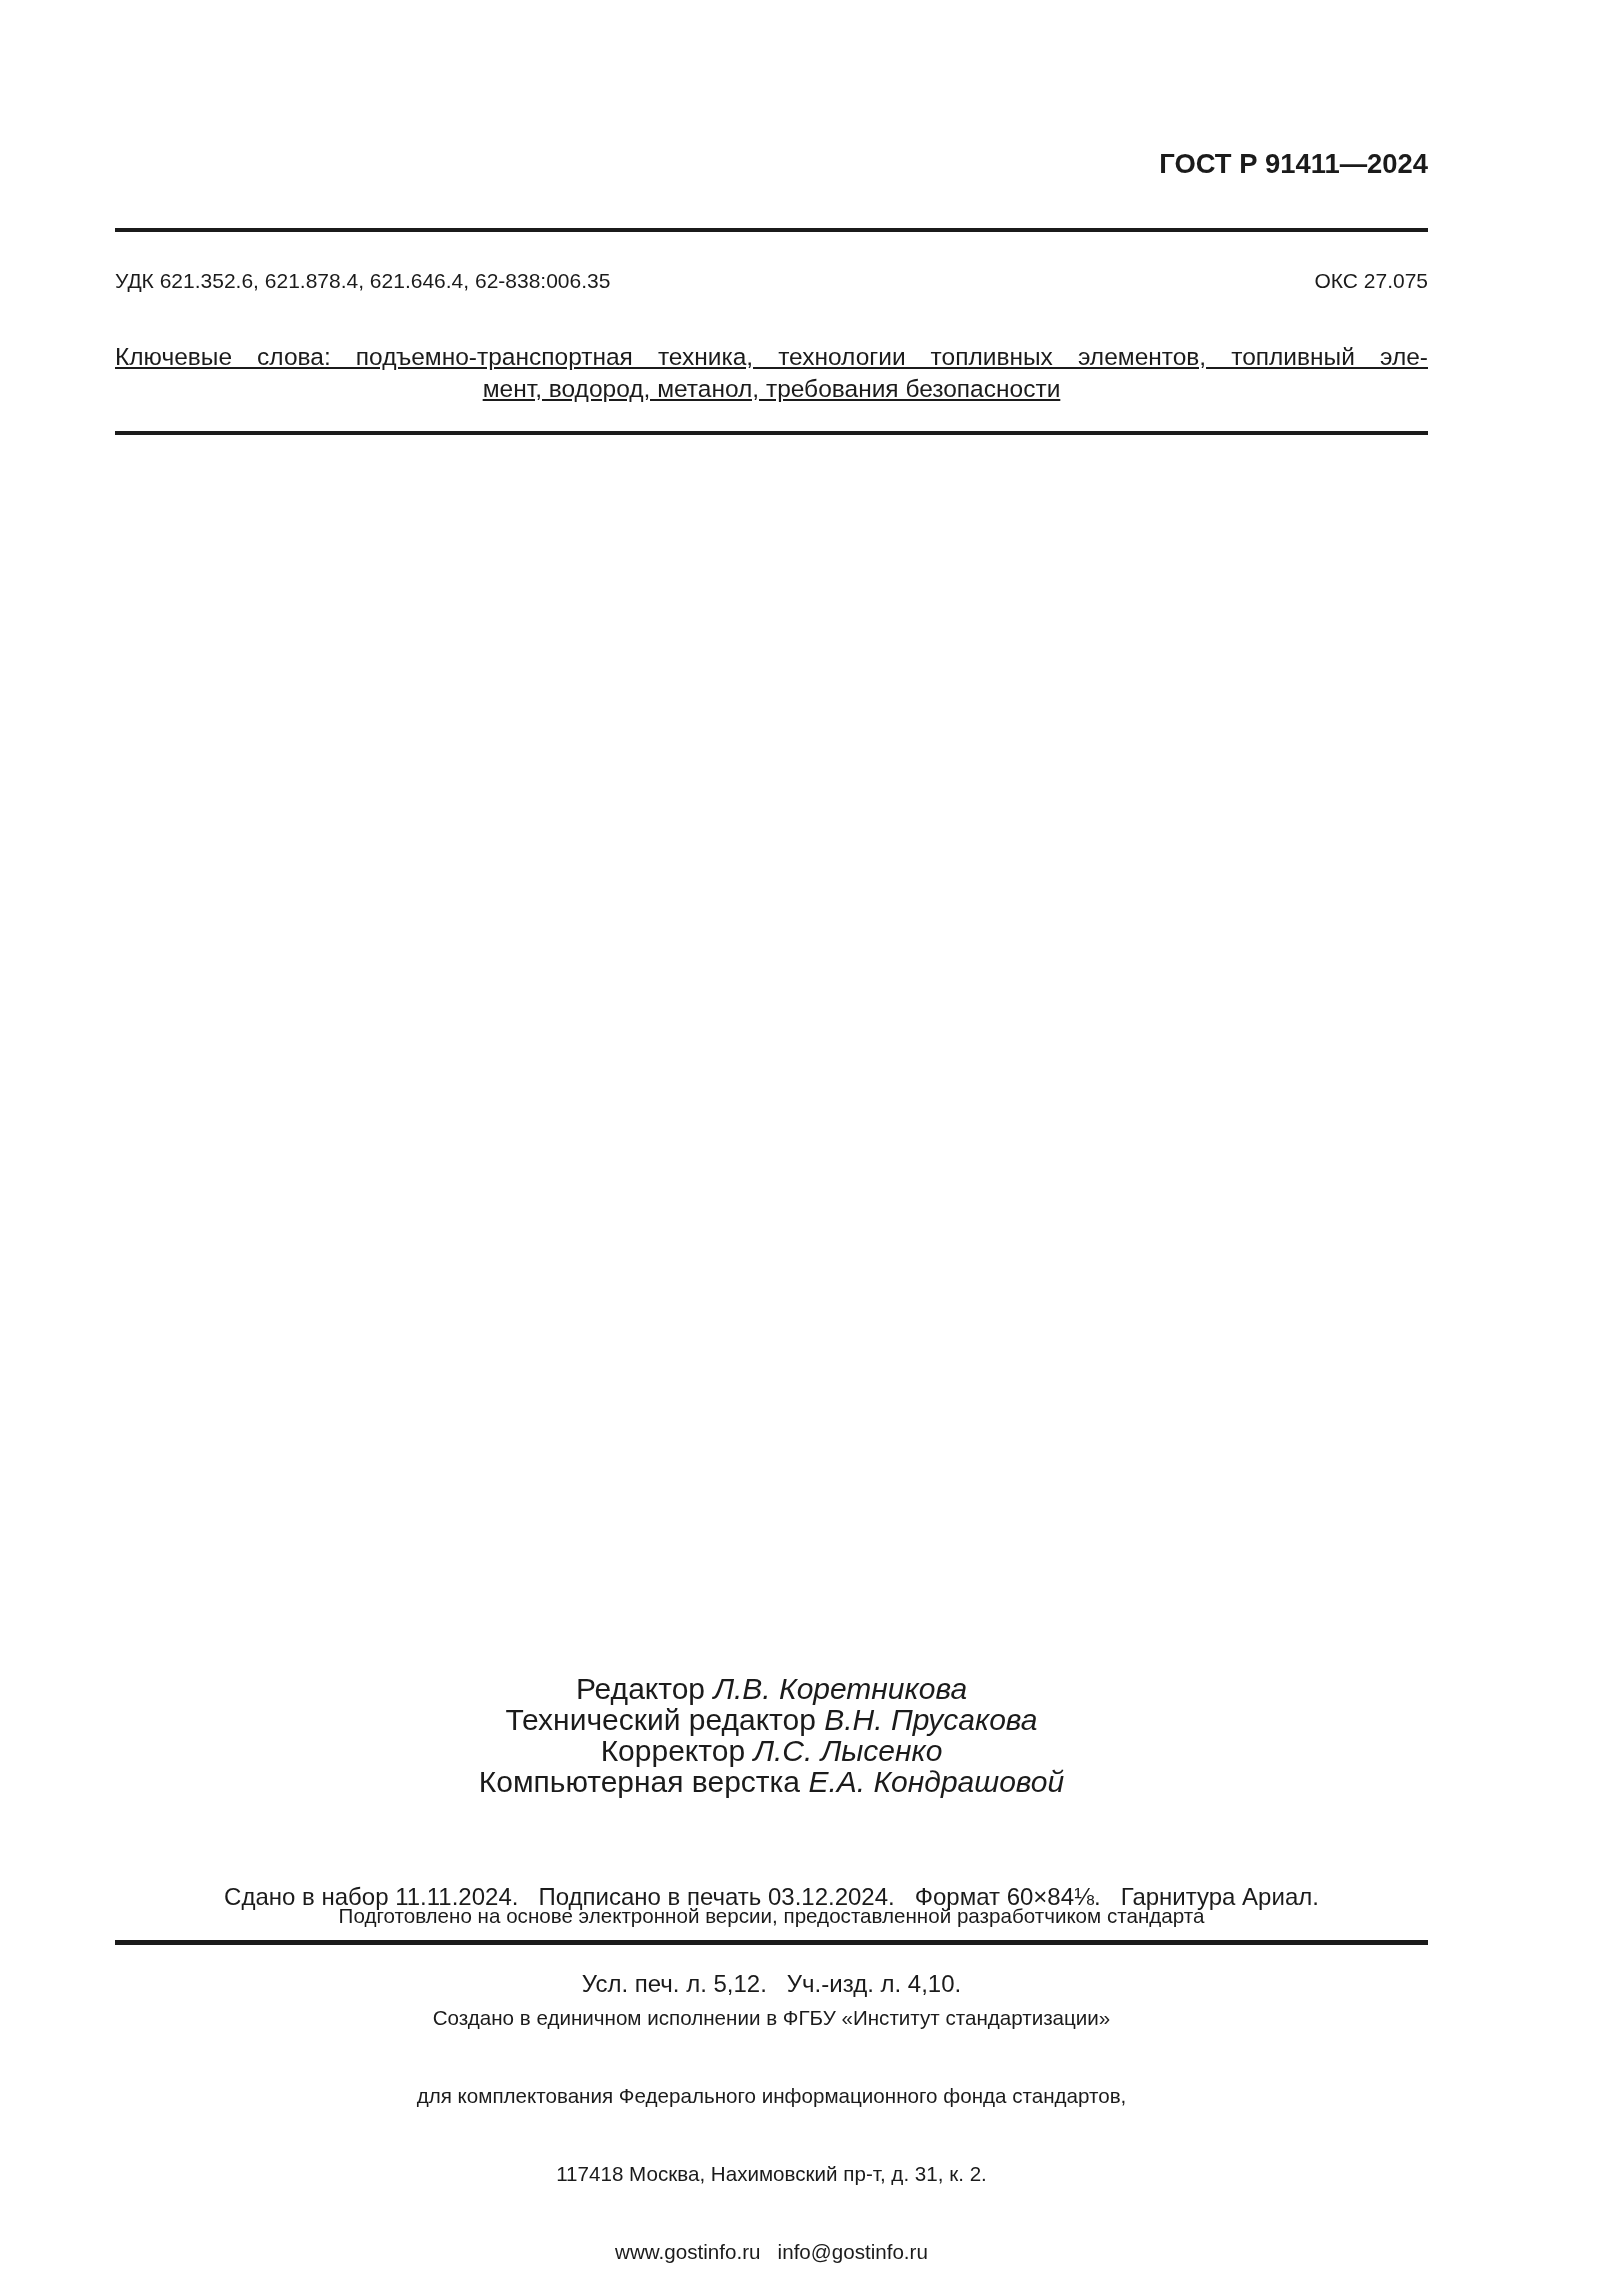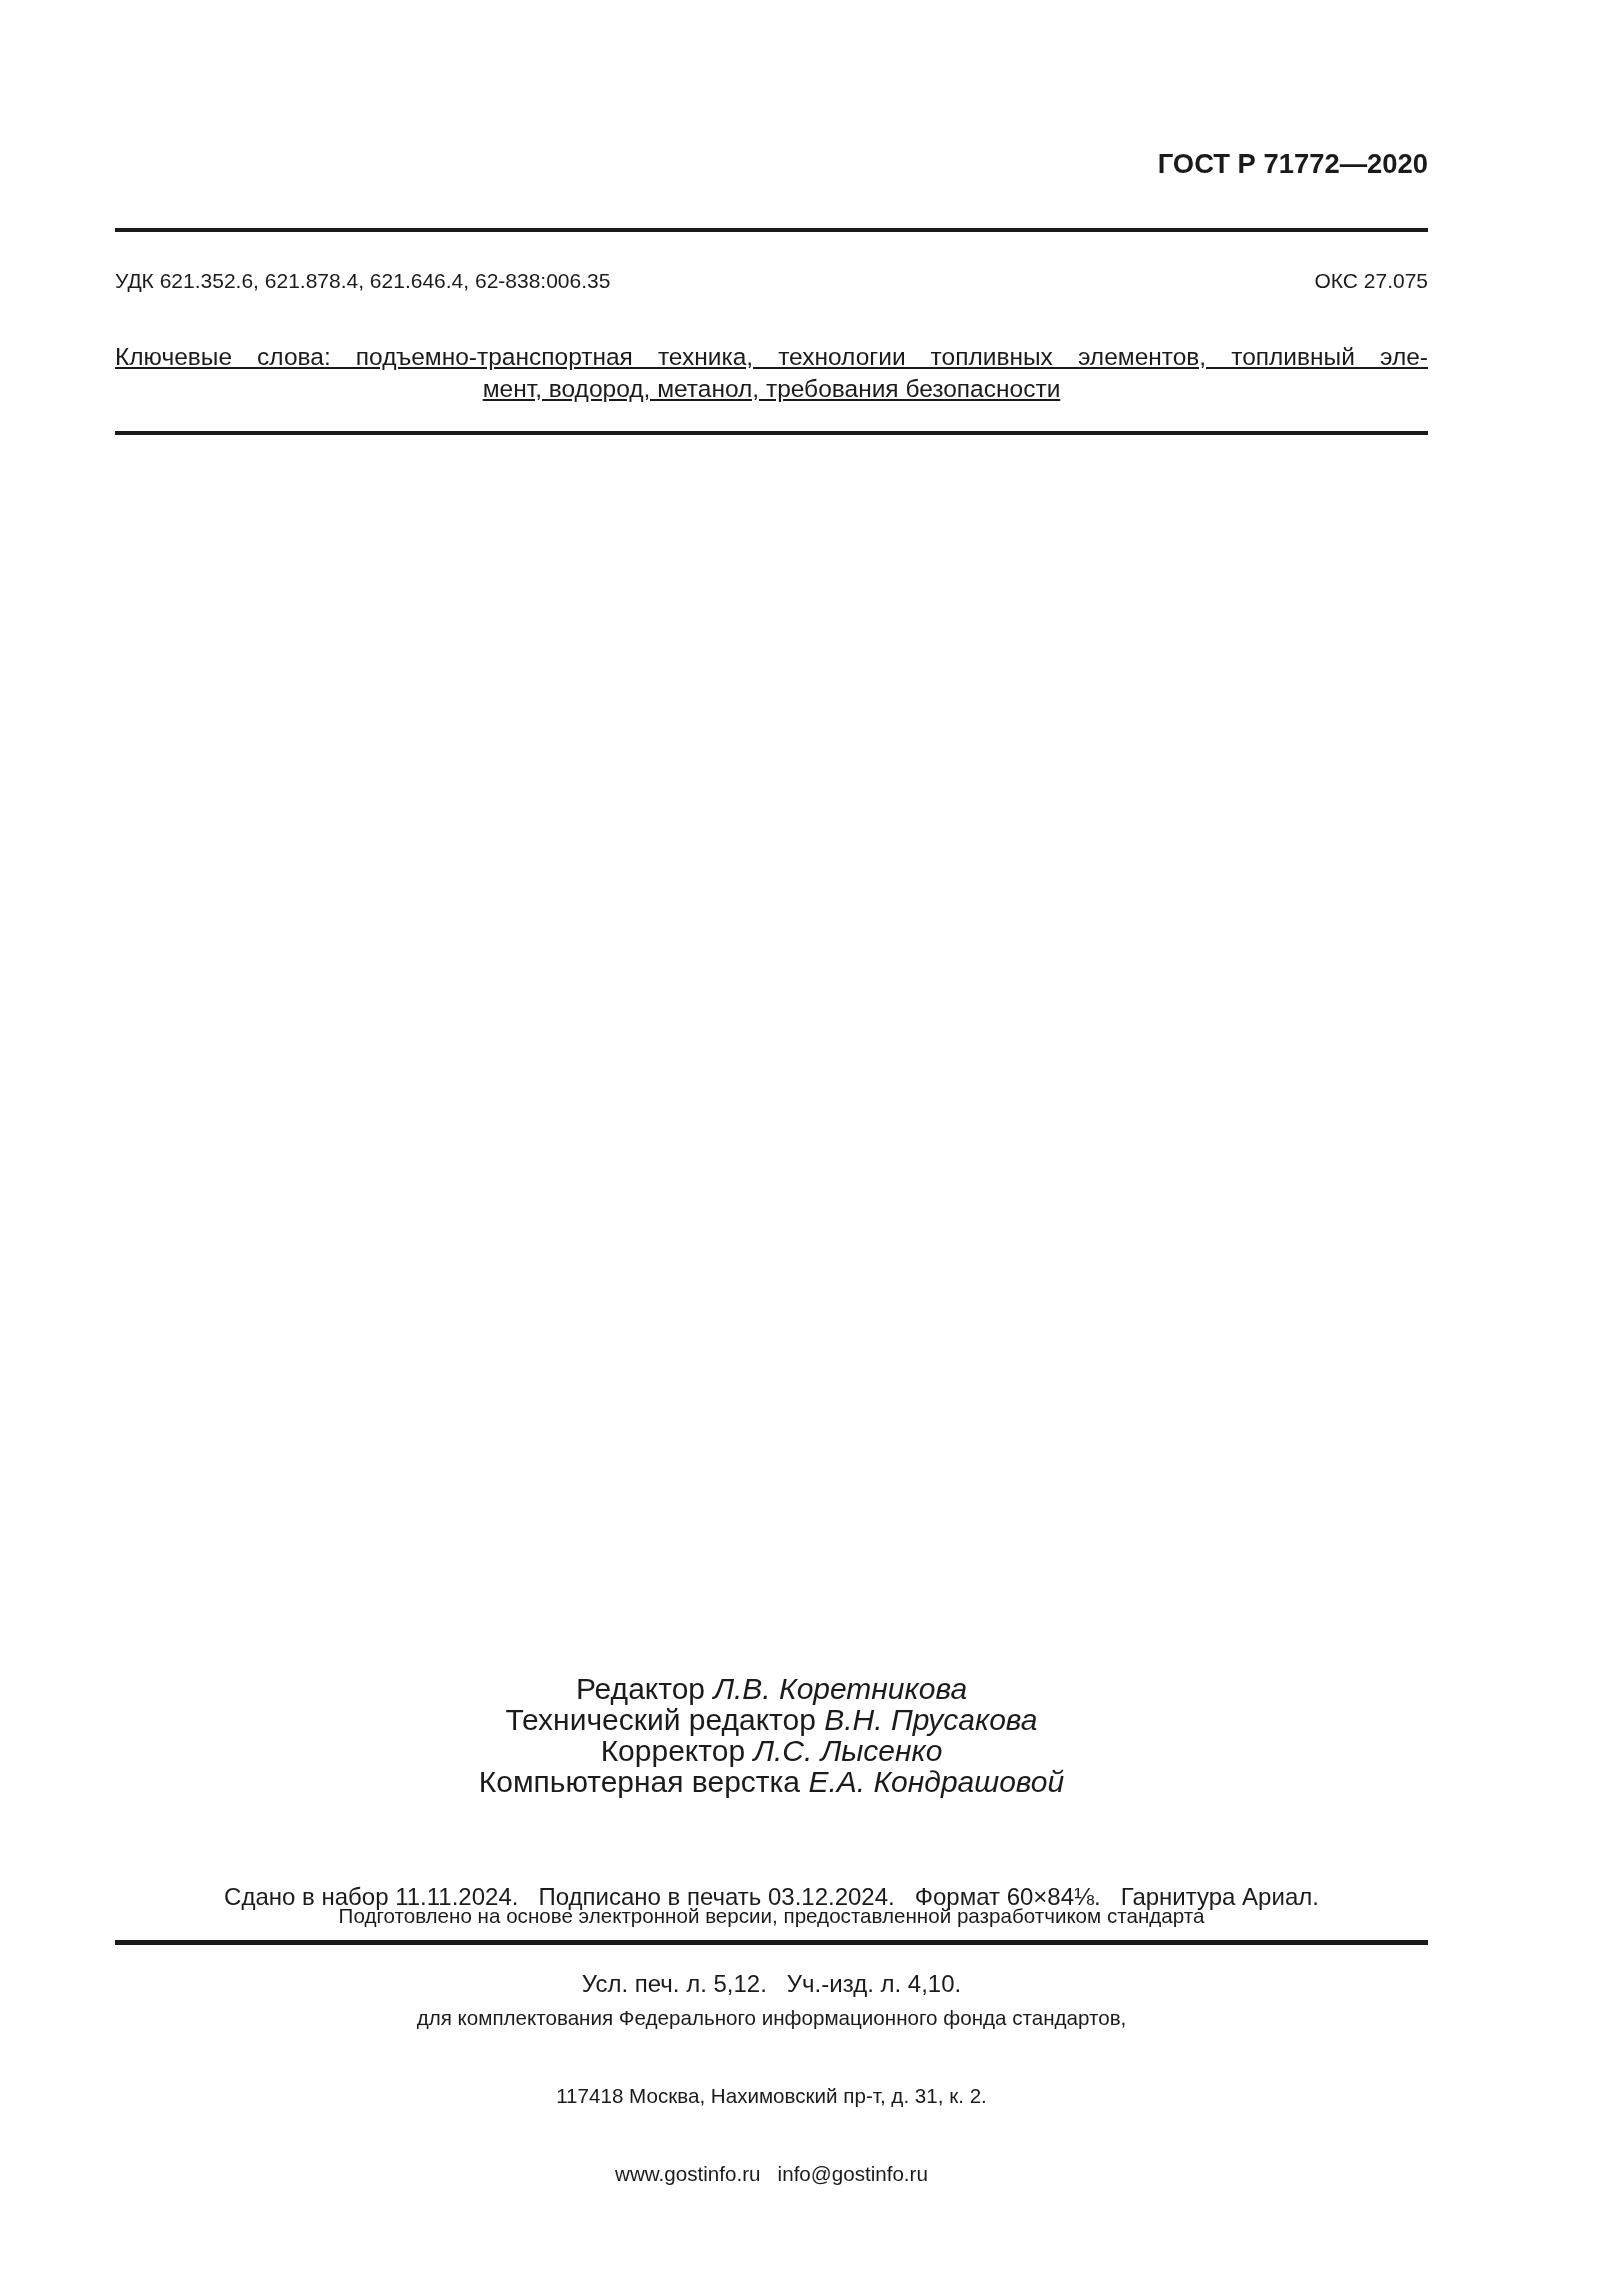--- a/index.html
+++ b/index.html
@@ -100,21 +100,21 @@
     font-size: 20.6px;
     line-height: 26px;
     white-space: pre-wrap;
   }
 </style>
 </head>
 <body>
 
 <div class="page">
 
-  <div class="doc-number">ГОСТ Р 71772—2020</div>
+  <div class="doc-number">ГОСТ Р 91411—2024</div>
 
   <div class="rule rule-top"></div>
 
   <div class="codes-row">
     <span>УДК 621.352.6, 621.878.4, 621.646.4, 62-838:006.35</span>
     <span>ОКС 27.075</span>
   </div>
 
   <div class="keywords">
     <div class="kw-line1">Ключевые слова: подъемно-транспортная техника, технологии топливных элементов, топливный эле-</div>
@@ -133,19 +133,20 @@
   <div class="imprint">
     <div>Сдано в набор 11.11.2024.   Подписано в печать 03.12.2024.   Формат 60×84⅛.   Гарнитура Ариал.</div>
     <div>Усл. печ. л. 5,12.   Уч.-изд. л. 4,10.</div>
   </div>
 
   <div class="prepared-note">Подготовлено на основе электронной версии, предоставленной разработчиком стандарта</div>
 
   <div class="rule rule-bottom"></div>
 
   <div class="publisher">
+    <div>Создано в единичном исполнении в ФГБУ «Институт стандартизации»</div>
     <div>для комплектования Федерального информационного фонда стандартов,</div>
     <div>117418 Москва, Нахимовский пр-т, д. 31, к. 2.</div>
     <div>www.gostinfo.ru   info@gostinfo.ru</div>
   </div>
 
 </div>
 
 
 </body></html>

